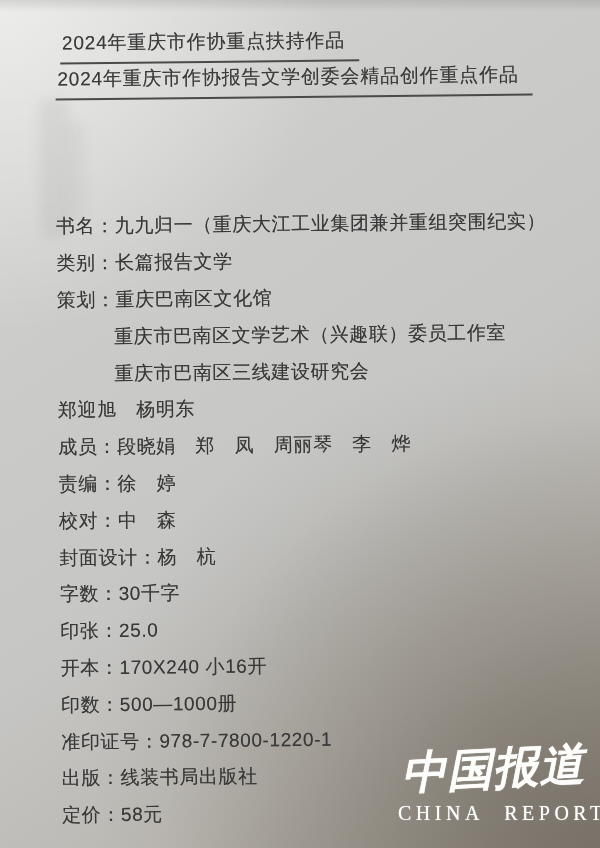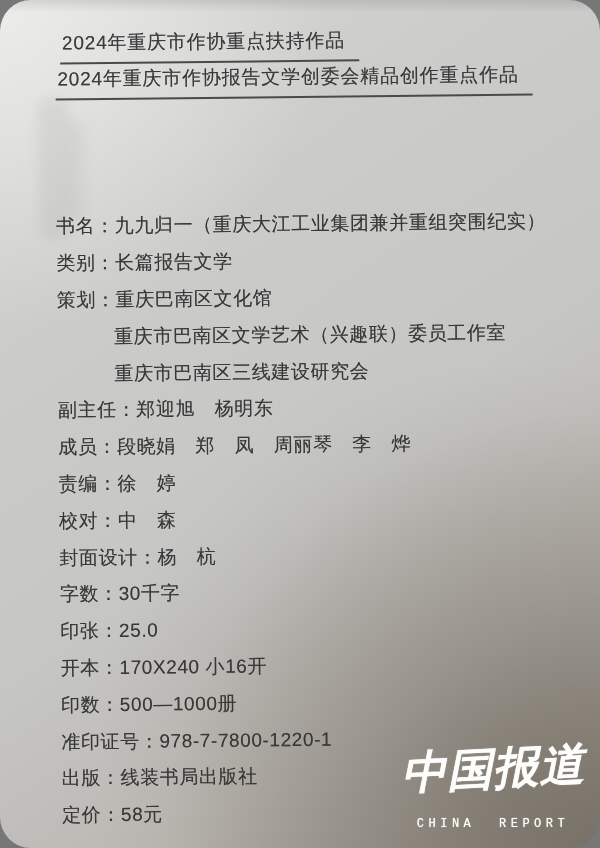--- a/index.html
+++ b/index.html
@@ -6,21 +6,20 @@
   .page{
     position:relative;
     width:600px;height:848px;
     overflow:hidden;
     font-family:"Liberation Sans","DejaVu Sans",sans-serif;
     background:
       radial-gradient(circle at 100% 100%, rgba(74,66,54,0.38), rgba(74,66,54,0) 42%),
       radial-gradient(circle at 85% 92%, rgba(96,88,76,0.28), rgba(96,88,76,0) 45%),
       radial-gradient(circle at 0% 0%, rgba(255,255,255,0.55), rgba(255,255,255,0) 32%),
       linear-gradient(146deg, #d7d7d5 0%, #cbcbc9 30%, #c6c6c4 55%, #bab7b1 78%, #a29c94 100%);
-    border-radius: 31px;
   }
   .top-shade{
     position:absolute;top:0;left:0;right:0;height:12px;
     background:linear-gradient(rgba(40,40,40,0.12), rgba(40,40,40,0));
     pointer-events:none;
   }
   .content{
     position:absolute;inset:0;
     transform:rotate(-0.6deg);
     transform-origin:300px 420px;
@@ -66,23 +65,23 @@
     pointer-events:none;
   }
   .wm-cn{
     font-size:45px;font-weight:bold;font-style:italic;
     letter-spacing:1px;white-space:nowrap;
     transform:rotate(-3deg);
     text-shadow:0 0 1px rgba(255,255,255,0.9);
     line-height:1.3;
   }
   .wm-en{
-    font-family:Liberation Mono, monospace;
-    font-size:12px;letter-spacing:4.5px;word-spacing:12px;
-    white-space:nowrap;margin-top:18px;
+    font-family:Liberation Serif, serif;
+    font-size:20px;letter-spacing:4.5px;word-spacing:12px;
+    white-space:nowrap;margin-top:3px;
     text-shadow:0 0 1px rgba(255,255,255,0.8);
   }
 </style>
 </head>
 <body>
 
 <div class="page">
   <div class="top-shade"></div>
 
   <div class="content">
@@ -97,21 +96,21 @@
 
     <div class="ghost ghost-a"></div>
     <div class="ghost ghost-b"></div>
 
     <div class="info">
         <div class="row"><span class="label">书名：</span><span class="value">九九归一（重庆大江工业集团兼并重组突围纪实）</span></div>
         <div class="row"><span class="label">类别：</span><span class="value">长篇报告文学</span></div>
         <div class="row"><span class="label">策划：</span><span class="value">重庆巴南区文化馆</span></div>
         <div class="row indent"><span class="value">重庆市巴南区文学艺术（兴趣联）委员工作室</span></div>
         <div class="row indent"><span class="value">重庆市巴南区三线建设研究会</span></div>
-        <div class="row"><span class="label">副主任：</span><span class="value">郑迎旭　杨明东</span></div>
+        <div class="row"><span class="value">郑迎旭　杨明东</span></div>
         <div class="row"><span class="label">成员：</span><span class="value">段晓娟　郑　凤　周丽琴　李　烨</span></div>
         <div class="row"><span class="label">责编：</span><span class="value">徐　婷</span></div>
         <div class="row"><span class="label">校对：</span><span class="value">中　森</span></div>
         <div class="row"><span class="label">封面设计：</span><span class="value">杨　杭</span></div>
         <div class="row"><span class="label">字数：</span><span class="value">30千字</span></div>
         <div class="row"><span class="label">印张：</span><span class="value">25.0</span></div>
         <div class="row"><span class="label">开本：</span><span class="value">170X240 小16开</span></div>
         <div class="row"><span class="label">印数：</span><span class="value">500—1000册</span></div>
         <div class="row"><span class="label">准印证号：</span><span class="value">978-7-7800-1220-1</span></div>
         <div class="row"><span class="label">出版：</span><span class="value">线装书局出版社</span></div>

